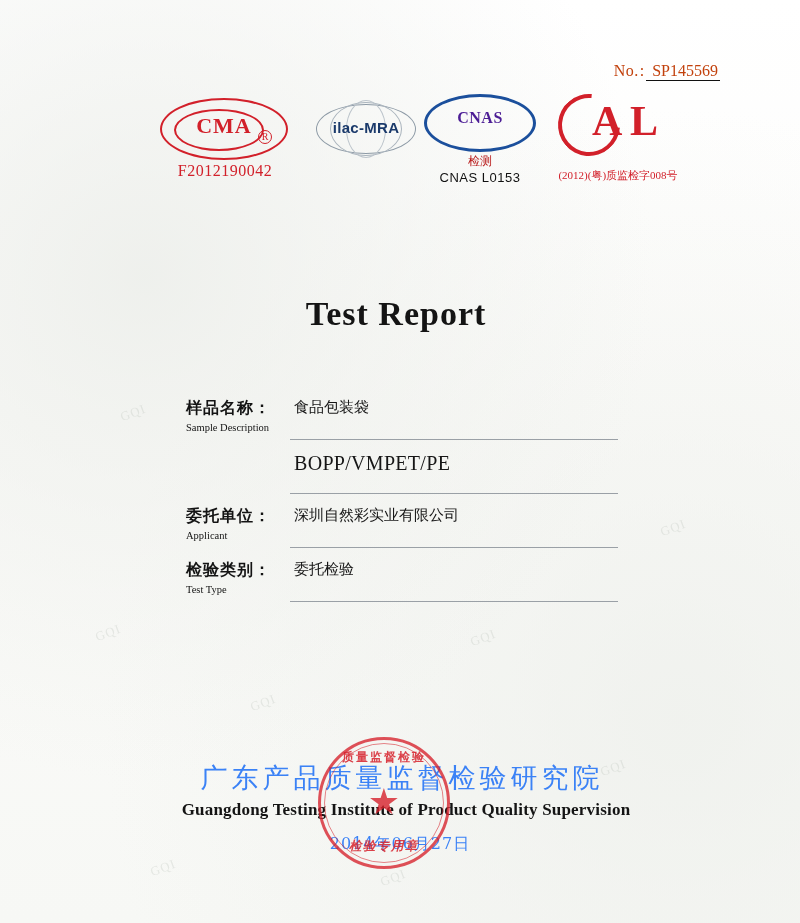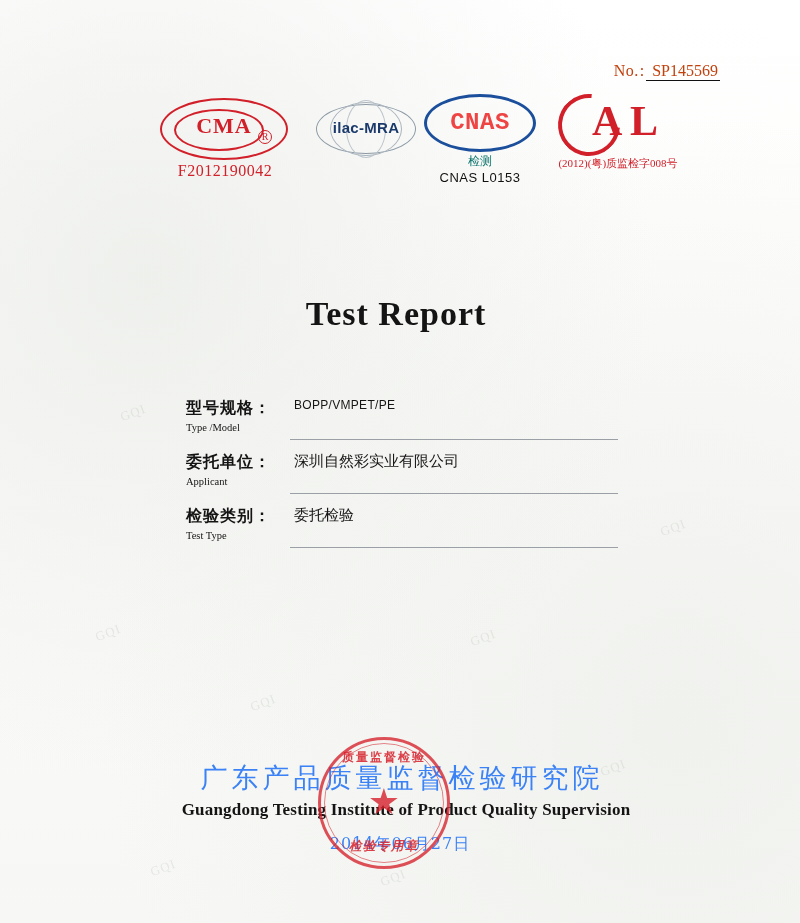--- a/index.html
+++ b/index.html
@@ -164,30 +164,30 @@
     height: 58px;
     margin: 0 auto;
     border: 3px solid #1b4f9c;
     border-radius: 50%;
     box-sizing: border-box;
   }
   .cnas-txt {
     position: absolute;
     left: 0; right: 0;
     top: 12px;
-    font-family: Liberation Mono, monospace;
-    font-weight: bold;
-    font-size: 24px;
-    color: #ef4444;
+    font-family: Liberation Serif, serif;
+    font-weight: bold;
+    font-size: 16px;
+    color: #4c1d95;
     letter-spacing: 0.5px;
   }
   .cnas-sub {
     margin-top: 1px;
     font-size: 12px;
-    color: #0f766e;
+    color: #b91c1c;
   }
   .cnas-code {
     font-family: "Liberation Sans", sans-serif;
     font-size: 13px;
     color: #111;
     letter-spacing: 0.5px;
   }
 
   
   .cal { left: 548px; top: 2px; width: 140px; }
@@ -219,21 +219,21 @@
   .cal-l {
     position: absolute;
     left: 72px; top: 6px;
     font-family: "Liberation Serif", serif;
     font-weight: bold;
     font-size: 42px;
     color: #d2202a;
     line-height: 1;
   }
   .cal-code {
-    margin-top: 0px;
+    margin-top: 12px;
     font-size: 11px;
     color: #d2202a;
     white-space: nowrap;
   }
 
   
   .title-cn {
     position: absolute;
     top: 218px;
     left: 0; right: 0;
@@ -299,22 +299,22 @@
     font-size: 15px;
     color: #161616;
     padding-left: 4px;
     box-sizing: border-box;
     white-space: nowrap;
   }
   .field-value.cn {
     font-family: "DejaVu Serif", serif;
   }
   .field-value.latin {
-    font-family: Liberation Sans, sans-serif;
-    font-size: 12px;
+    font-family: Liberation Serif, serif;
+    font-size: 20px;
     letter-spacing: 0.3px;
   }
   .colon { margin-left: 1px; }
 
   
   .footer {
     position: absolute;
     left: 0; right: 0;
     top: 760px;
     text-align: center;
@@ -442,26 +442,29 @@
       </div>
       <div class="cal-code">(2012)(粤)质监检字008号</div>
     </div>
 
   </div>
 
   <div class="title-en">Test Report</div>
 
   <div class="fields">
 
-
     <div class="field-row">
       <div class="field-label">
-        <div class="label-cn">型号规格：</div>
-        <div class="label-en">Type /Model</div>
-      </div>
+        <div class="label-cn">样品名称：</div>
+        <div class="label-en">Sample Description</div>
+      </div>
+      <div class="field-value cn">食品包装袋</div>
+    </div>
+
+    <div class="field-row">
       <div class="field-value latin">BOPP/VMPET/PE</div>
     </div>
 
     <div class="field-row">
       <div class="field-label">
         <div class="label-cn">委托单位：</div>
         <div class="label-en">Applicant</div>
       </div>
       <div class="field-value cn">深圳自然彩实业有限公司</div>
     </div>

